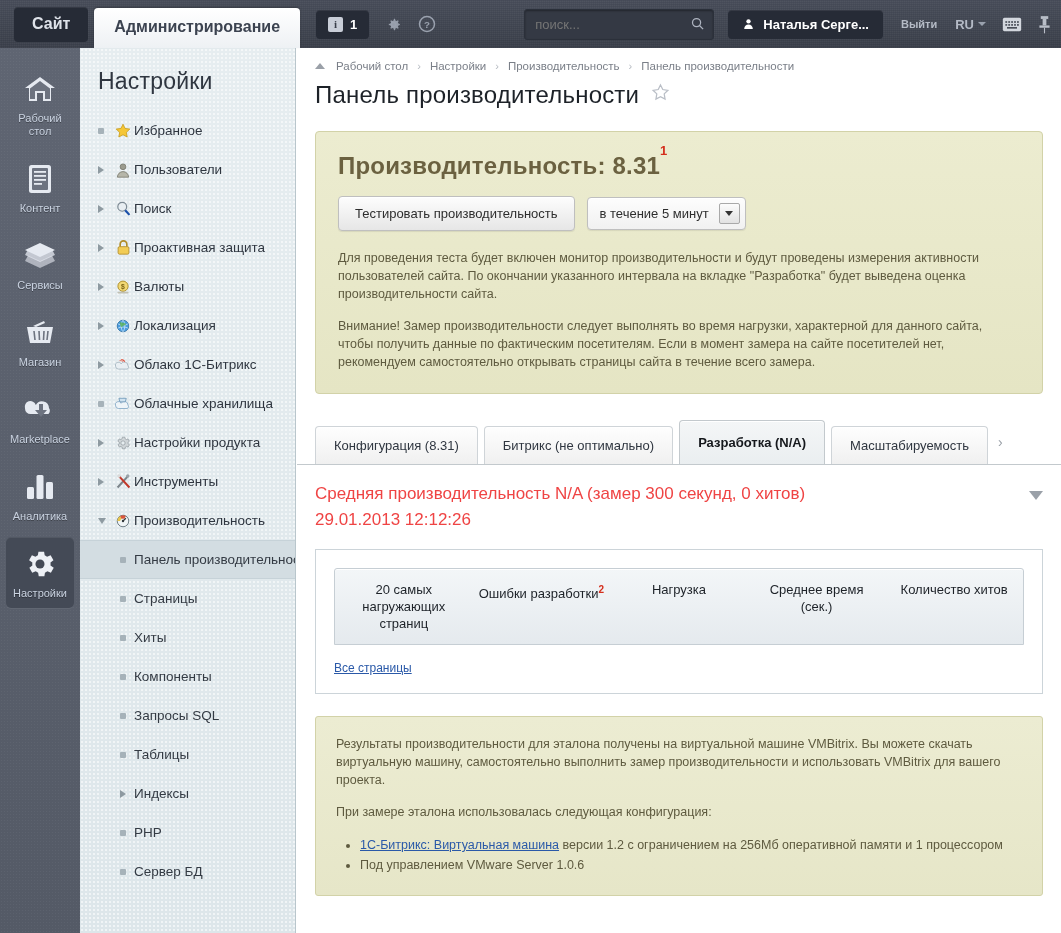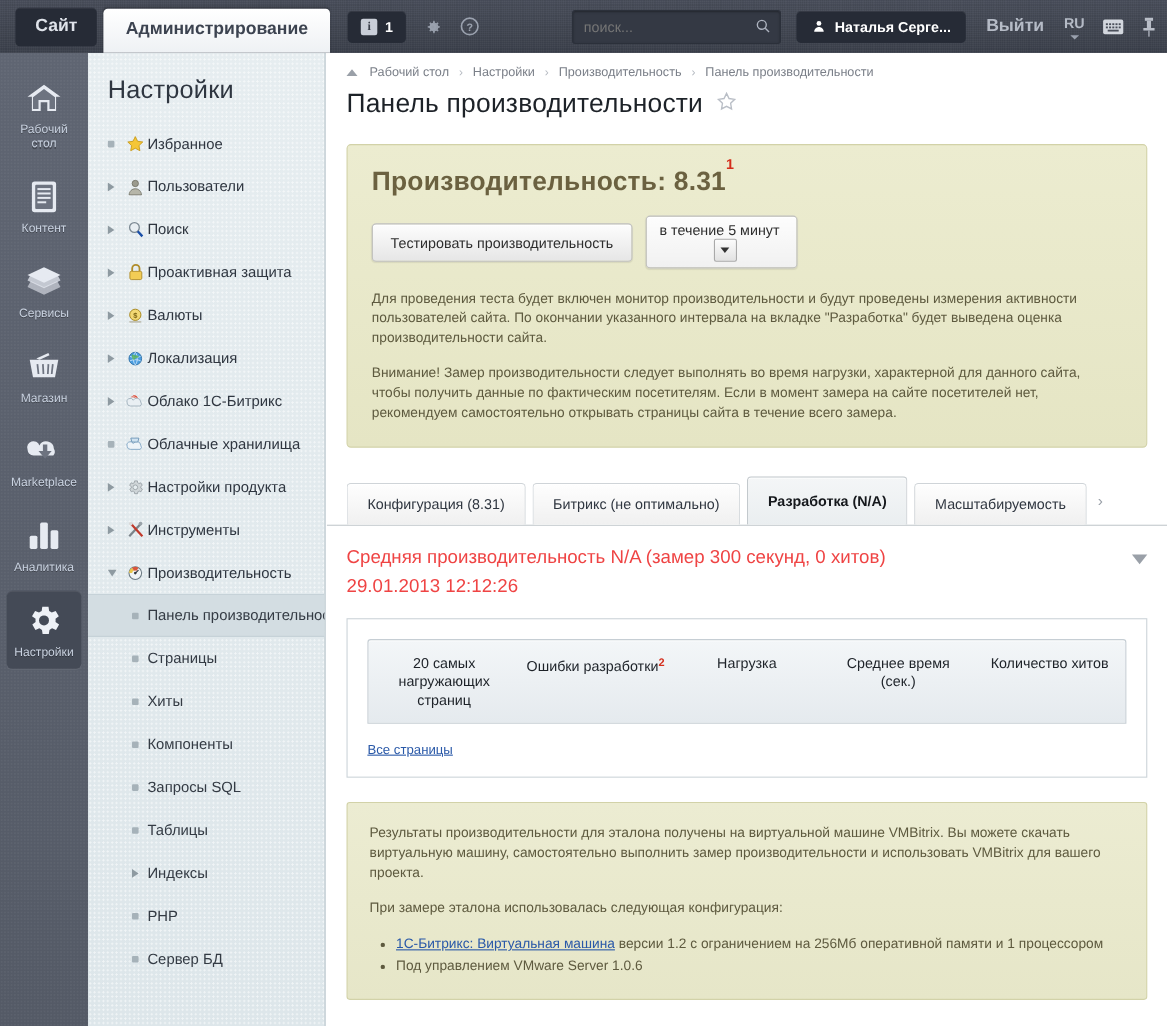--- a/index.html
+++ b/index.html
@@ -58,22 +58,22 @@
     padding:7px 22px 7px 10px; outline:none;
     box-shadow:inset 0 1px 2px rgba(0,0,0,.35);
   }
   .searchbox .sicon{ position:absolute; right:9px; top:7px; color:#aeb4c0; }
 
   .userbtn{
     display:flex; align-items:center; gap:8px; background:#262b36; border-radius:4px;
     padding:7px 14px; margin-left:14px; color:#fff; font-weight:bold; font-size:13px;
     cursor:pointer; box-shadow:inset 0 1px 0 rgba(255,255,255,.07); white-space:nowrap;
   }
-  .logout{ margin-left:18px; color:#b5bbc6; font-weight:bold; font-size:16px; cursor:pointer; }
-  .lang{ margin-left:18px; color:#b5bbc6; font-weight:bold; font-size:13px; cursor:pointer; display:flex; align-items:center; gap:4px;flex-direction:column;}
+  .logout{ margin-left:18px; color:#b5bbc6; font-weight:bold; font-size:11px; cursor:pointer; }
+  .lang{ margin-left:18px; color:#b5bbc6; font-weight:bold; font-size:13px; cursor:pointer; display:flex; align-items:center; gap:4px;}
   .caret-d{ width:0;height:0;border-left:4px solid transparent;border-right:4px solid transparent;border-top:4px solid #9aa1ae; }
 
   
   .rail{
     position:absolute; left:0; top:48px; width:80px; height:885px;
     background:#5b616e;
     background-image:
       radial-gradient(rgba(255,255,255,.045) 1px, transparent 1px),
       linear-gradient(#5f6572,#545a66);
     background-size:3px 3px, 100% 100%;
@@ -151,21 +151,20 @@
   .btn{
     background:linear-gradient(#fdfdfd,#e6e6e6); border:1px solid #bfbfbf; border-radius:4px;
     padding:9px 16px; font-size:13px; color:#2e2e2e; cursor:pointer;
     box-shadow:0 1px 1px rgba(0,0,0,.08), inset 0 1px 0 #fff; white-space:nowrap;
     font-family:"Liberation Sans", sans-serif;
   }
   .selwrap{
     display:flex; align-items:center; background:linear-gradient(#fdfdfd,#f1f1f1);
     border:1px solid #bfbfbf; border-radius:4px; padding:5px 5px 5px 12px; cursor:pointer;
     box-shadow:0 1px 1px rgba(0,0,0,.08), inset 0 1px 0 #fff;
-    flex-direction:column;
   }
   .selwrap .sv{ font-size:13px; color:#2e2e2e; margin-right:10px; white-space:nowrap; }
   .selwrap .sb{
     width:21px; height:21px; border:1px solid #a9a9a9; border-radius:2px;
     background:linear-gradient(#fcfcfc,#e2e2e2); display:flex; align-items:center; justify-content:center;
   }
   .ybox p{ margin:0 0 14px; font-size:12.5px; line-height:18px; color:#5e5a3f; }
   .ybox p:last-child{ margin-bottom:0; }
 
   

